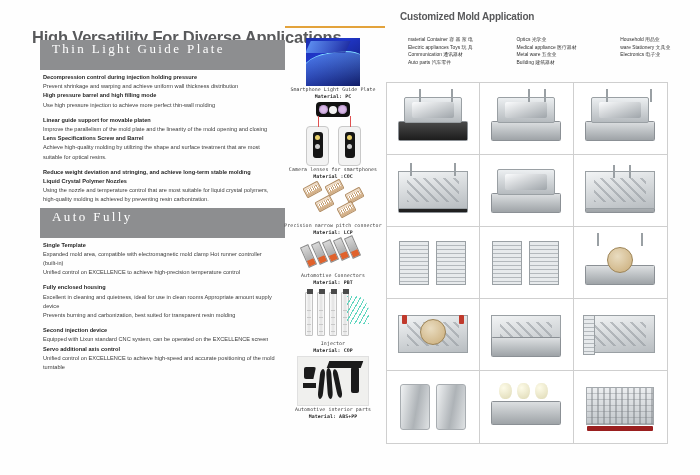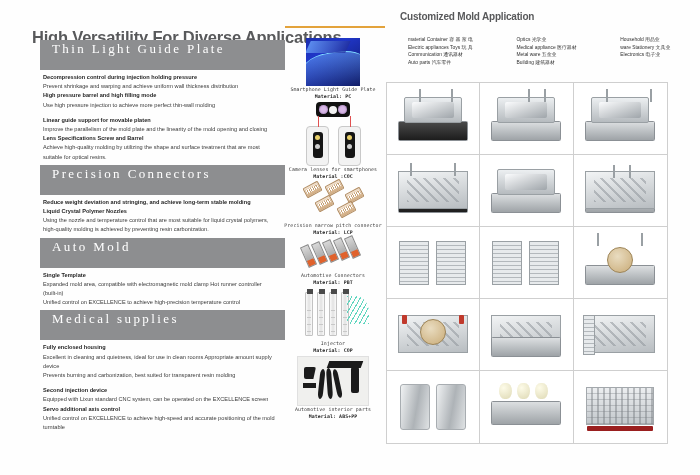--- a/index.html
+++ b/index.html
@@ -185,41 +185,39 @@
       <div class="sect-body">
         <div class="ln b">Linear guide support for movable platen</div>
         <div class="ln">Improve the parallelism of the mold plate and the linearity of the mold opening and closing</div>
         <div class="ln b">Lens Specifications Screw and Barrel</div>
         <div class="ln">Achieve high-quality molding by utilizing the shape and surface treatment that are most</div>
         <div class="ln">suitable for optical resins.</div>
       </div>
     </div>
 
     <div class="sect">
-      <div class="sect-bar">Precision Connectors</div>
       <div class="sect-body">
         <div class="ln b">Reduce weight deviation and stringing, and achieve long-term stable molding</div>
         <div class="ln b">Liquid Crystal Polymer Nozzles</div>
         <div class="ln">Using the nozzle and temperature control that are most suitable for liquid crystal polymers,</div>
         <div class="ln">high-quality molding is achieved by preventing resin carbonization.</div>
       </div>
     </div>
 
     <div class="sect">
-      <div class="sect-bar">Auto Mold</div>
+      <div class="sect-bar">Auto Fully</div>
       <div class="sect-body">
         <div class="ln b">Single Template</div>
         <div class="ln">Expanded mold area, compatible with electromagnetic mold clamp Hot runner controller</div>
         <div class="ln">(built-in)</div>
         <div class="ln">Unified control on EXCELLENCE to achieve high-precision temperature control</div>
       </div>
     </div>
 
     <div class="sect">
-      <div class="sect-bar">Medical supplies</div>
       <div class="sect-body">
         <div class="ln b">Fully enclosed housing</div>
         <div class="ln">Excellent in cleaning and quietness, ideal for use in clean rooms Appropriate amount supply</div>
         <div class="ln">device</div>
         <div class="ln">Prevents burning and carbonization, best suited for transparent resin molding</div>
       </div>
     </div>
 
     <div class="sect">
       <div class="sect-body">

